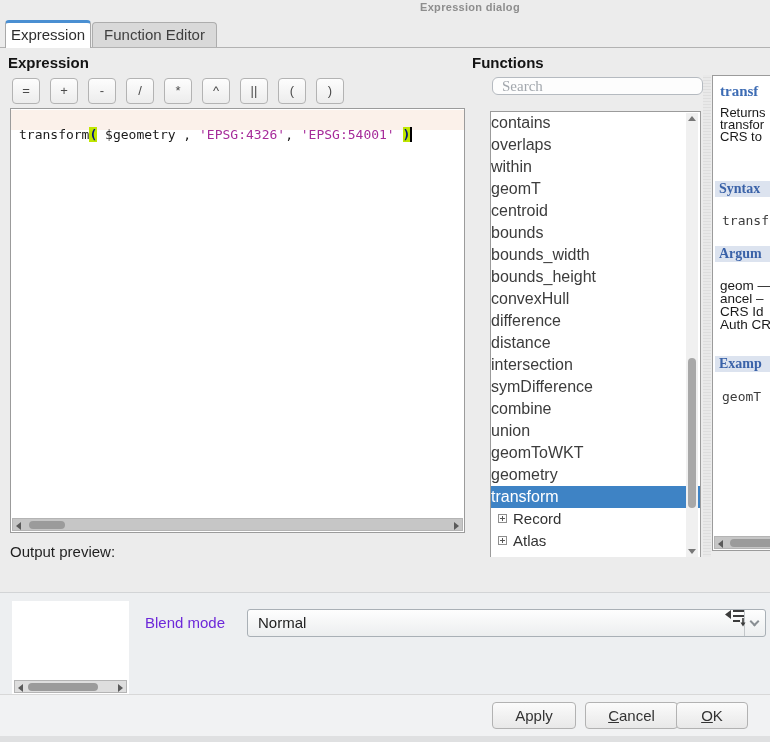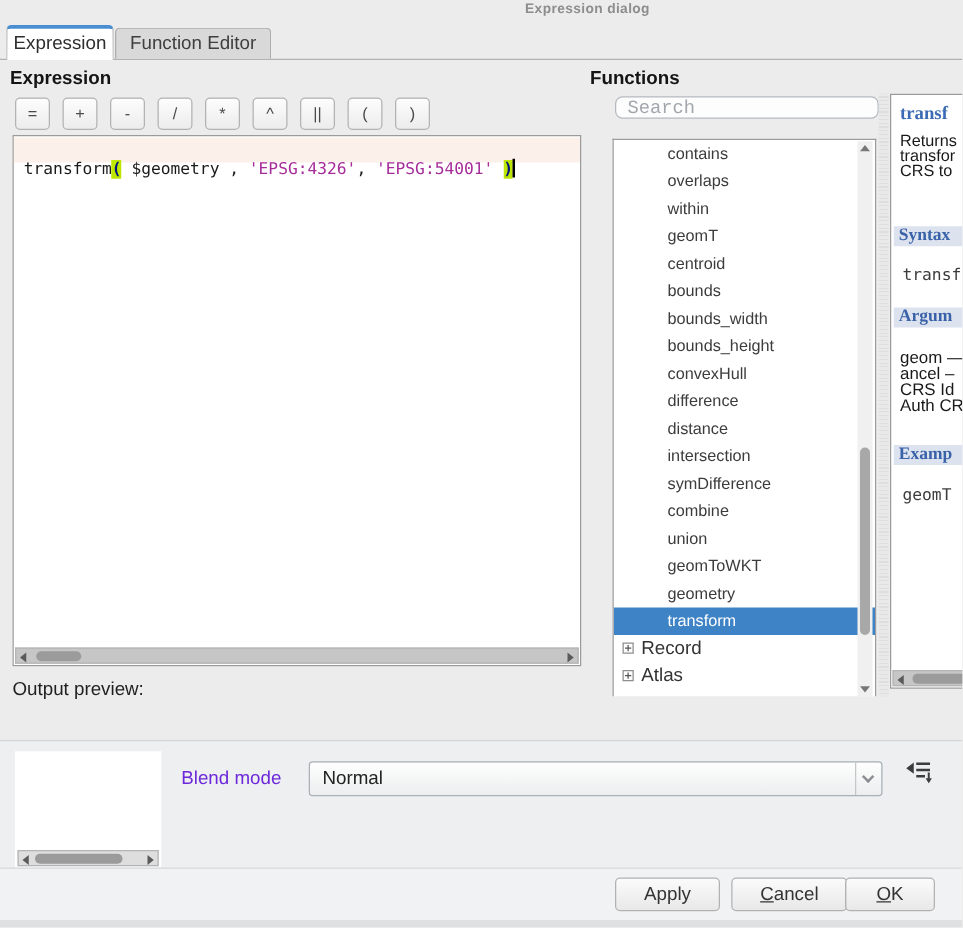--- a/index.html
+++ b/index.html
@@ -43,26 +43,26 @@
   .arr { position:absolute; width:0; height:0; }
   .arr-left  { border-top:4px solid transparent; border-bottom:4px solid transparent; border-right:5px solid #5a5a5a; }
   .arr-right { border-top:4px solid transparent; border-bottom:4px solid transparent; border-left:5px solid #5a5a5a; }
   .arr-up    { border-left:4px solid transparent; border-right:4px solid transparent; border-bottom:5px solid #777; }
   .arr-down  { border-left:4px solid transparent; border-right:4px solid transparent; border-top:5px solid #777; }
 
   .out-label { position:absolute; left:10px; top:543px; font-size:15px; color:#1f1f1f; }
 
   
   .search { position:absolute; left:492px; top:77px; width:211px; height:18px; border:1px solid #b5bac0;
-            border-radius:6px; background:#fdfdfd; font-family:Liberation Mono, monospace;
+            border-radius:6px; background:#fdfdfd; font-family:Liberation Serif, serif;
             font-size:15px; color:#333; padding:0 9px; outline:none; }
   .search::placeholder { color:#a2a7ad; }
   .fn-list { position:absolute; left:490px; top:111px; width:211px; height:446px; background:#fff;
              border:1px solid #9b9b9b; border-bottom:none; overflow:hidden; }
-  .fn-row { position:relative; height:22px; line-height:22px; font-size:13px; color:#3c3c3c; padding-left:43px; white-space:nowrap; }
+  .fn-row { position:relative; height:22px; line-height:22px; font-size:16px; color:#3c3c3c; white-space:nowrap; }
   .fn-row.selected { background:#3e83c5; color:#ffffff; }
   .grp-row { position:relative; height:22px; line-height:22px; font-size:15px; color:#333; padding-left:22px; white-space:nowrap; }
   .plusbox { position:absolute; left:7px; top:6px; width:9px; height:9px; border:1px solid #8d8d8d; background:#fdfdfd; }
   .plusbox::before { content:""; position:absolute; left:1px; top:3px; width:5px; height:1px; background:#555; }
   .plusbox::after  { content:""; position:absolute; left:3px; top:1px; width:1px; height:5px; background:#555; }
   .vscroll { position:absolute; top:1px; right:2px; width:12px; bottom:0; background:#f0f0f0; }
   .vthumb { position:absolute; left:2px; width:8px; background:#a8a8a8; border-radius:4px; }
 
   
   .splitter { position:absolute; left:703px; top:75px; width:8px; height:482px;
@@ -78,21 +78,21 @@
                font-family:"Liberation Serif",serif; font-weight:bold; font-size:14px;
                color:#3a62a8; line-height:16px; padding-left:4px; white-space:nowrap; }
   .help-code { position:absolute; left:9px; font-family:"DejaVu Sans Mono",monospace; font-size:13px;
                color:#3c3c3c; white-space:nowrap; }
 
   
   .lower { position:absolute; left:0; top:592px; width:770px; height:102px; background:#edeff1;
            border-top:1px solid #d2d4d6; }
   .preview-box { position:absolute; left:12px; top:8px; width:117px; height:94px; background:#ffffff; }
   .blend-label { position:absolute; left:145px; top:21px; font-size:15px; color:#6d28d9; }
-  .combo { position:absolute; left:247px; top:16px; width:459px; height:28px; border:1px solid #a9b0b6;
+  .combo { position:absolute; left:247px; top:16px; width:519px; height:28px; border:1px solid #a9b0b6;
            border-radius:3px; background:linear-gradient(#fefefe,#eceeef);padding-left:16px; }
   .combo-text { position:absolute; left:10px; top:4px; font-size:15px; color:#222; }
   .combo-dd { position:absolute; right:0; top:0; width:21px; height:26px; border-left:1px solid #c3c7ca; }
   .chev { position:absolute; left:6px; top:8px; width:7px; height:7px;
           border-right:2px solid #8a8f94; border-bottom:2px solid #8a8f94; transform:rotate(45deg); }
   .dd-btn { position:absolute; left:722px; top:13px; width:26px; height:26px; background:transparent; border:none; }
 
   
   .btn-row { position:absolute; left:0; top:694px; width:770px; height:48px; background:#f1f2f3;
              border-top:1px solid #d8d8d8; }

